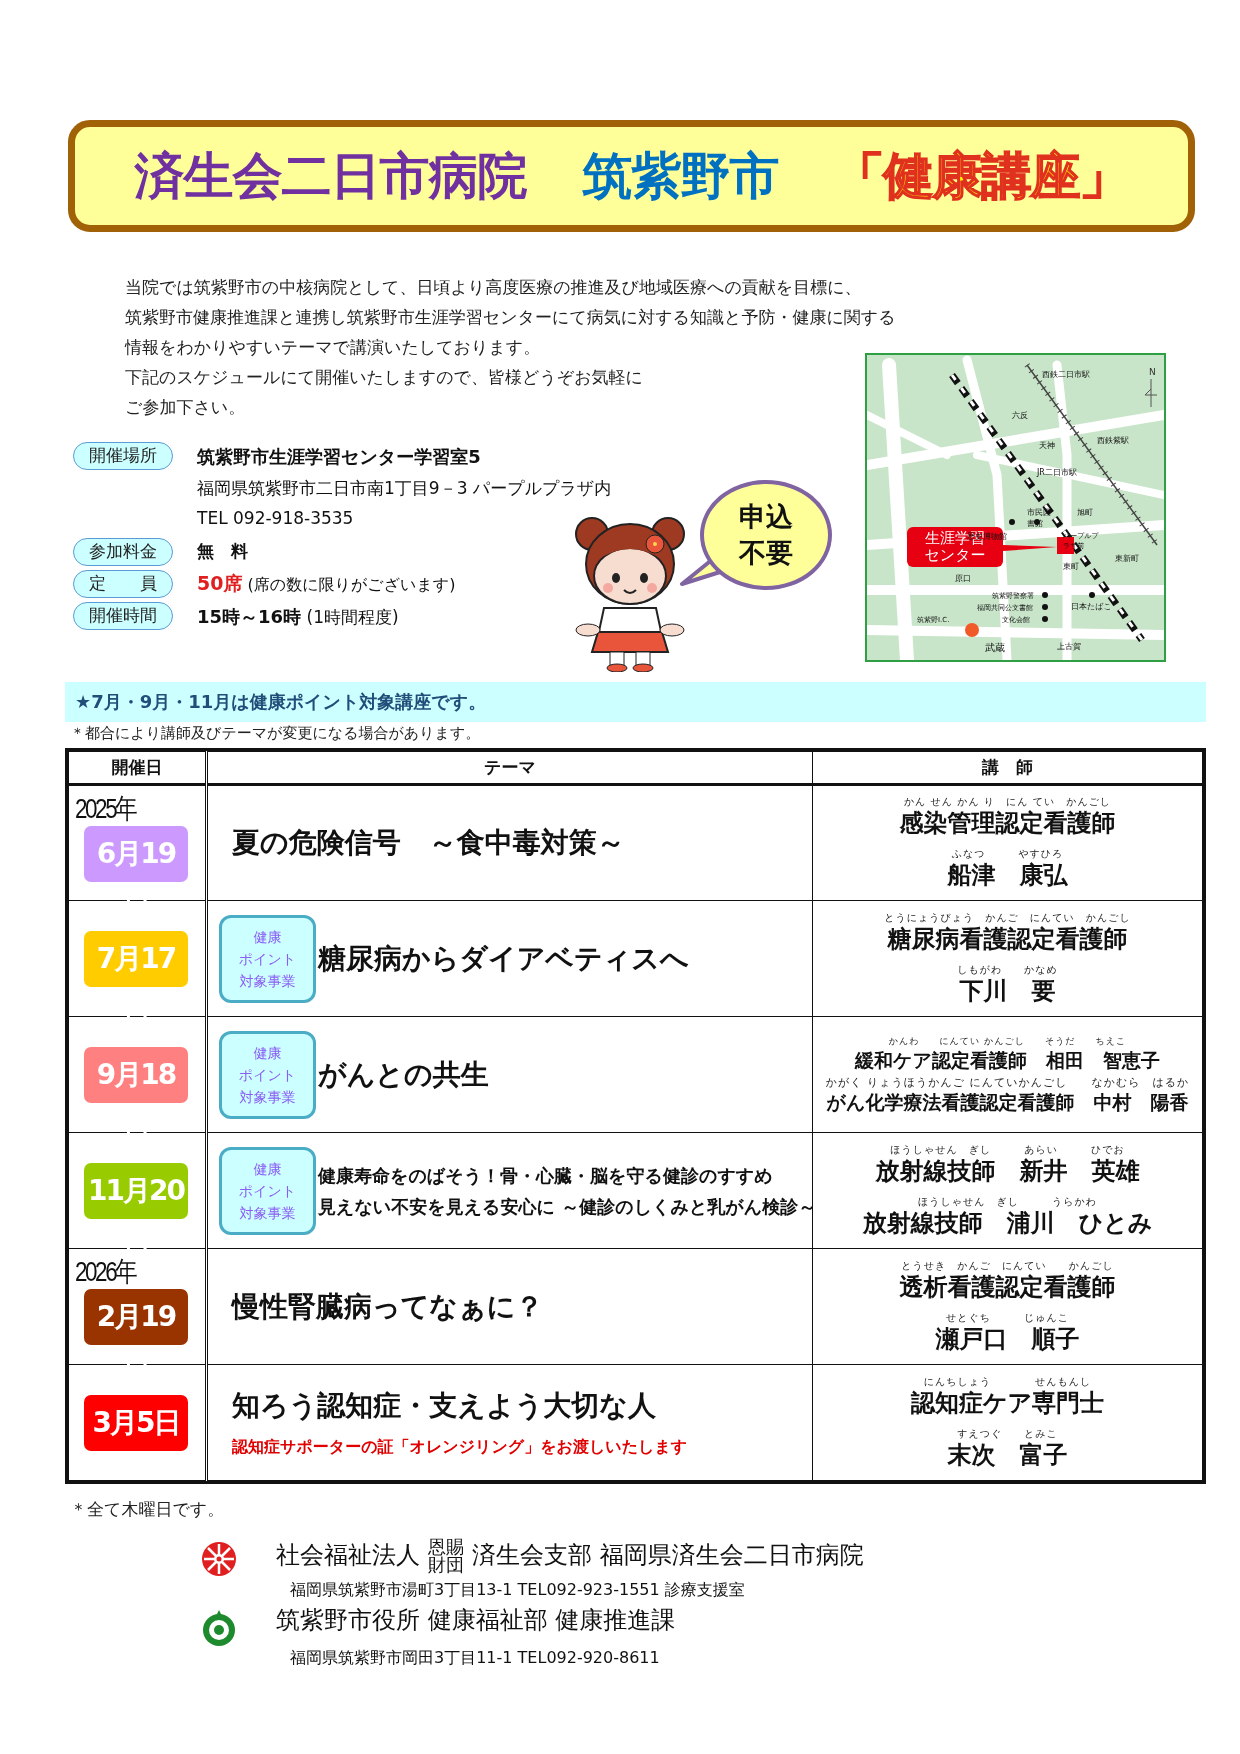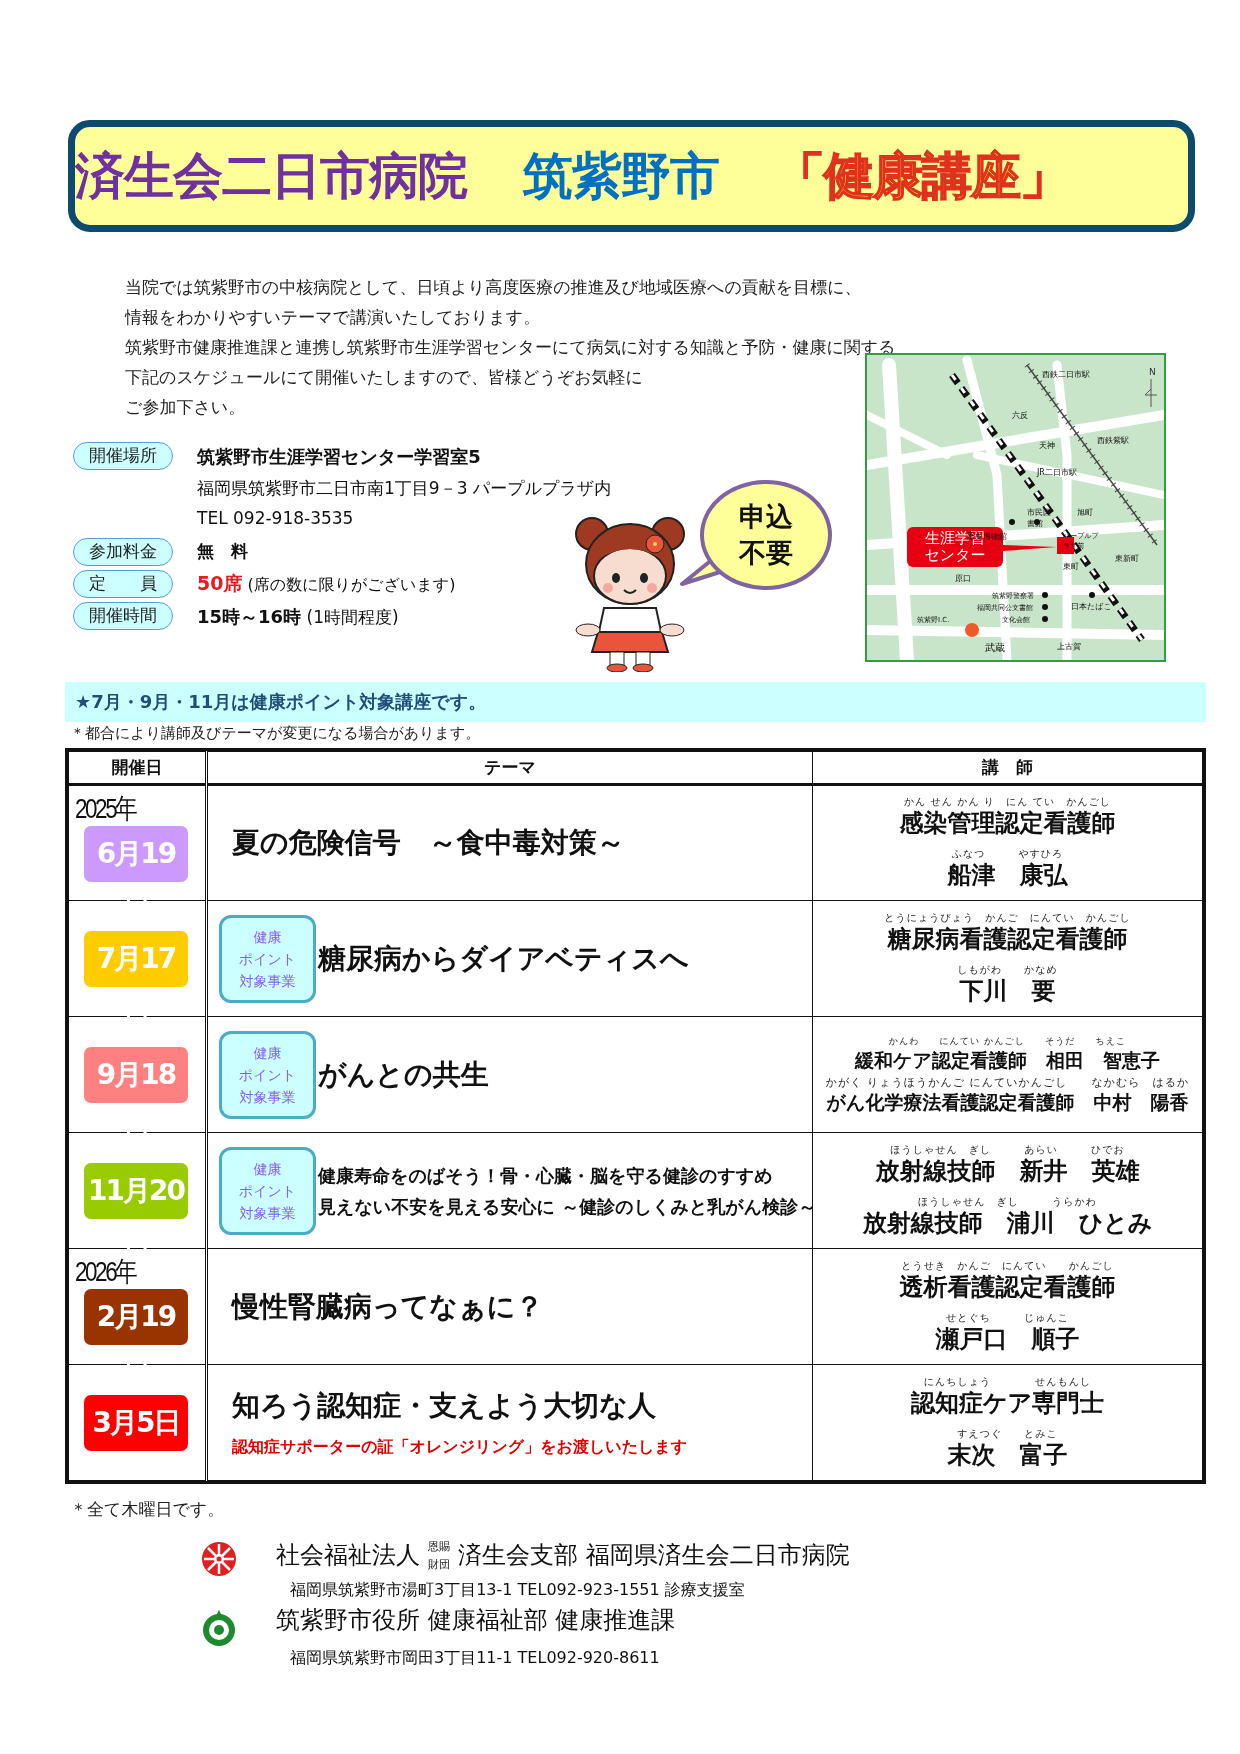--- a/index.html
+++ b/index.html
@@ -4,22 +4,22 @@
 <style>
   * { box-sizing: border-box; margin: 0; padding: 0; }
   html, body { width: 1240px; height: 1754px; background: #ffffff; overflow: hidden; }
   body { position: relative; font-family: "DejaVu Sans", "Liberation Sans", sans-serif; color: #111; }
 
   .abs { position: absolute; }
 
   
   .banner {
     position: absolute; left: 68px; top: 120px; width: 1127px; height: 112px;
-    background: #ffff99; border: 7px solid #0c4a6e; border-radius: 22px;
-    display: flex; align-items: center; gap: 56px;
+    background: #ffff99; border: 7px solid #a16207; border-radius: 22px;
+    display: flex; align-items: center; justify-content: center; gap: 56px;
   }
   .banner span { font-weight: bold; font-size: 50px; letter-spacing: -1px; white-space: nowrap; }
   .t-hosp { color: #7030a0; }
   .t-city { color: #0070c0; }
   .t-lect { color: #ffff00; -webkit-text-stroke: 1.5px #e0301e; }
 
   
   .intro { position: absolute; left: 125px; top: 272px; width: 840px; font-size: 17px; line-height: 30px; color: #222; }
   .intro div { white-space: nowrap; }
 
@@ -84,35 +84,35 @@
 
   .lect { text-align: center; }
   .ruby { font-size: 10px; color: #222; line-height: 12px; white-space: nowrap; letter-spacing: 1px; }
   .lname { font-size: 24px; font-weight: bold; color: #111; line-height: 30px; white-space: nowrap; }
   .lname-sm { font-size: 19px; font-weight: bold; color: #111; line-height: 26px; white-space: nowrap; }
 
   
   .foot-note { position: absolute; left: 70px; top: 1498px; font-size: 17px; color: #222; }
   .org-line { position: absolute; font-size: 24px; color: #111; white-space: nowrap; }
   .addr-line { position: absolute; font-size: 16px; color: #111; white-space: nowrap; }
-  .zaidan { display: inline-block; font-size: 11px; line-height: 18px; vertical-align: middle; text-align: center; margin: 0 8px; }
+  .zaidan { display: inline-block; font-size: 18px; line-height: 18px; vertical-align: middle; text-align: center; margin: 0 8px; }
 </style>
 </head>
 <body>
 
 <div class="banner">
   <span class="t-hosp">済生会二日市病院</span>
   <span class="t-city">筑紫野市</span>
   <span class="t-lect">「健康講座」</span>
 </div>
 
 <div class="intro">
   <div>当院では筑紫野市の中核病院として、日頃より高度医療の推進及び地域医療への貢献を目標に、</div>
+  <div>筑紫野市健康推進課と連携し筑紫野市生涯学習センターにて病気に対する知識と予防・健康に関する</div>
   <div>情報をわかりやすいテーマで講演いたしております。</div>
-  <div>筑紫野市健康推進課と連携し筑紫野市生涯学習センターにて病気に対する知識と予防・健康に関する</div>
   <div>下記のスケジュールにて開催いたしますので、皆様どうぞお気軽に</div>
   <div>ご参加下さい。</div>
 </div>
 
 <div class="label-pill" style="top:442px;">開催場所</div>
 <div class="info bold" style="top:445px; font-size:18px;">筑紫野市生涯学習センター学習室5</div>
 <div class="info" style="top:477px;">福岡県筑紫野市二日市南1丁目9－3 パープルプラザ内</div>
 <div class="info" style="top:508px;">TEL 092-918-3535</div>
 
 <div class="label-pill" style="top:538px;">参加料金</div>

